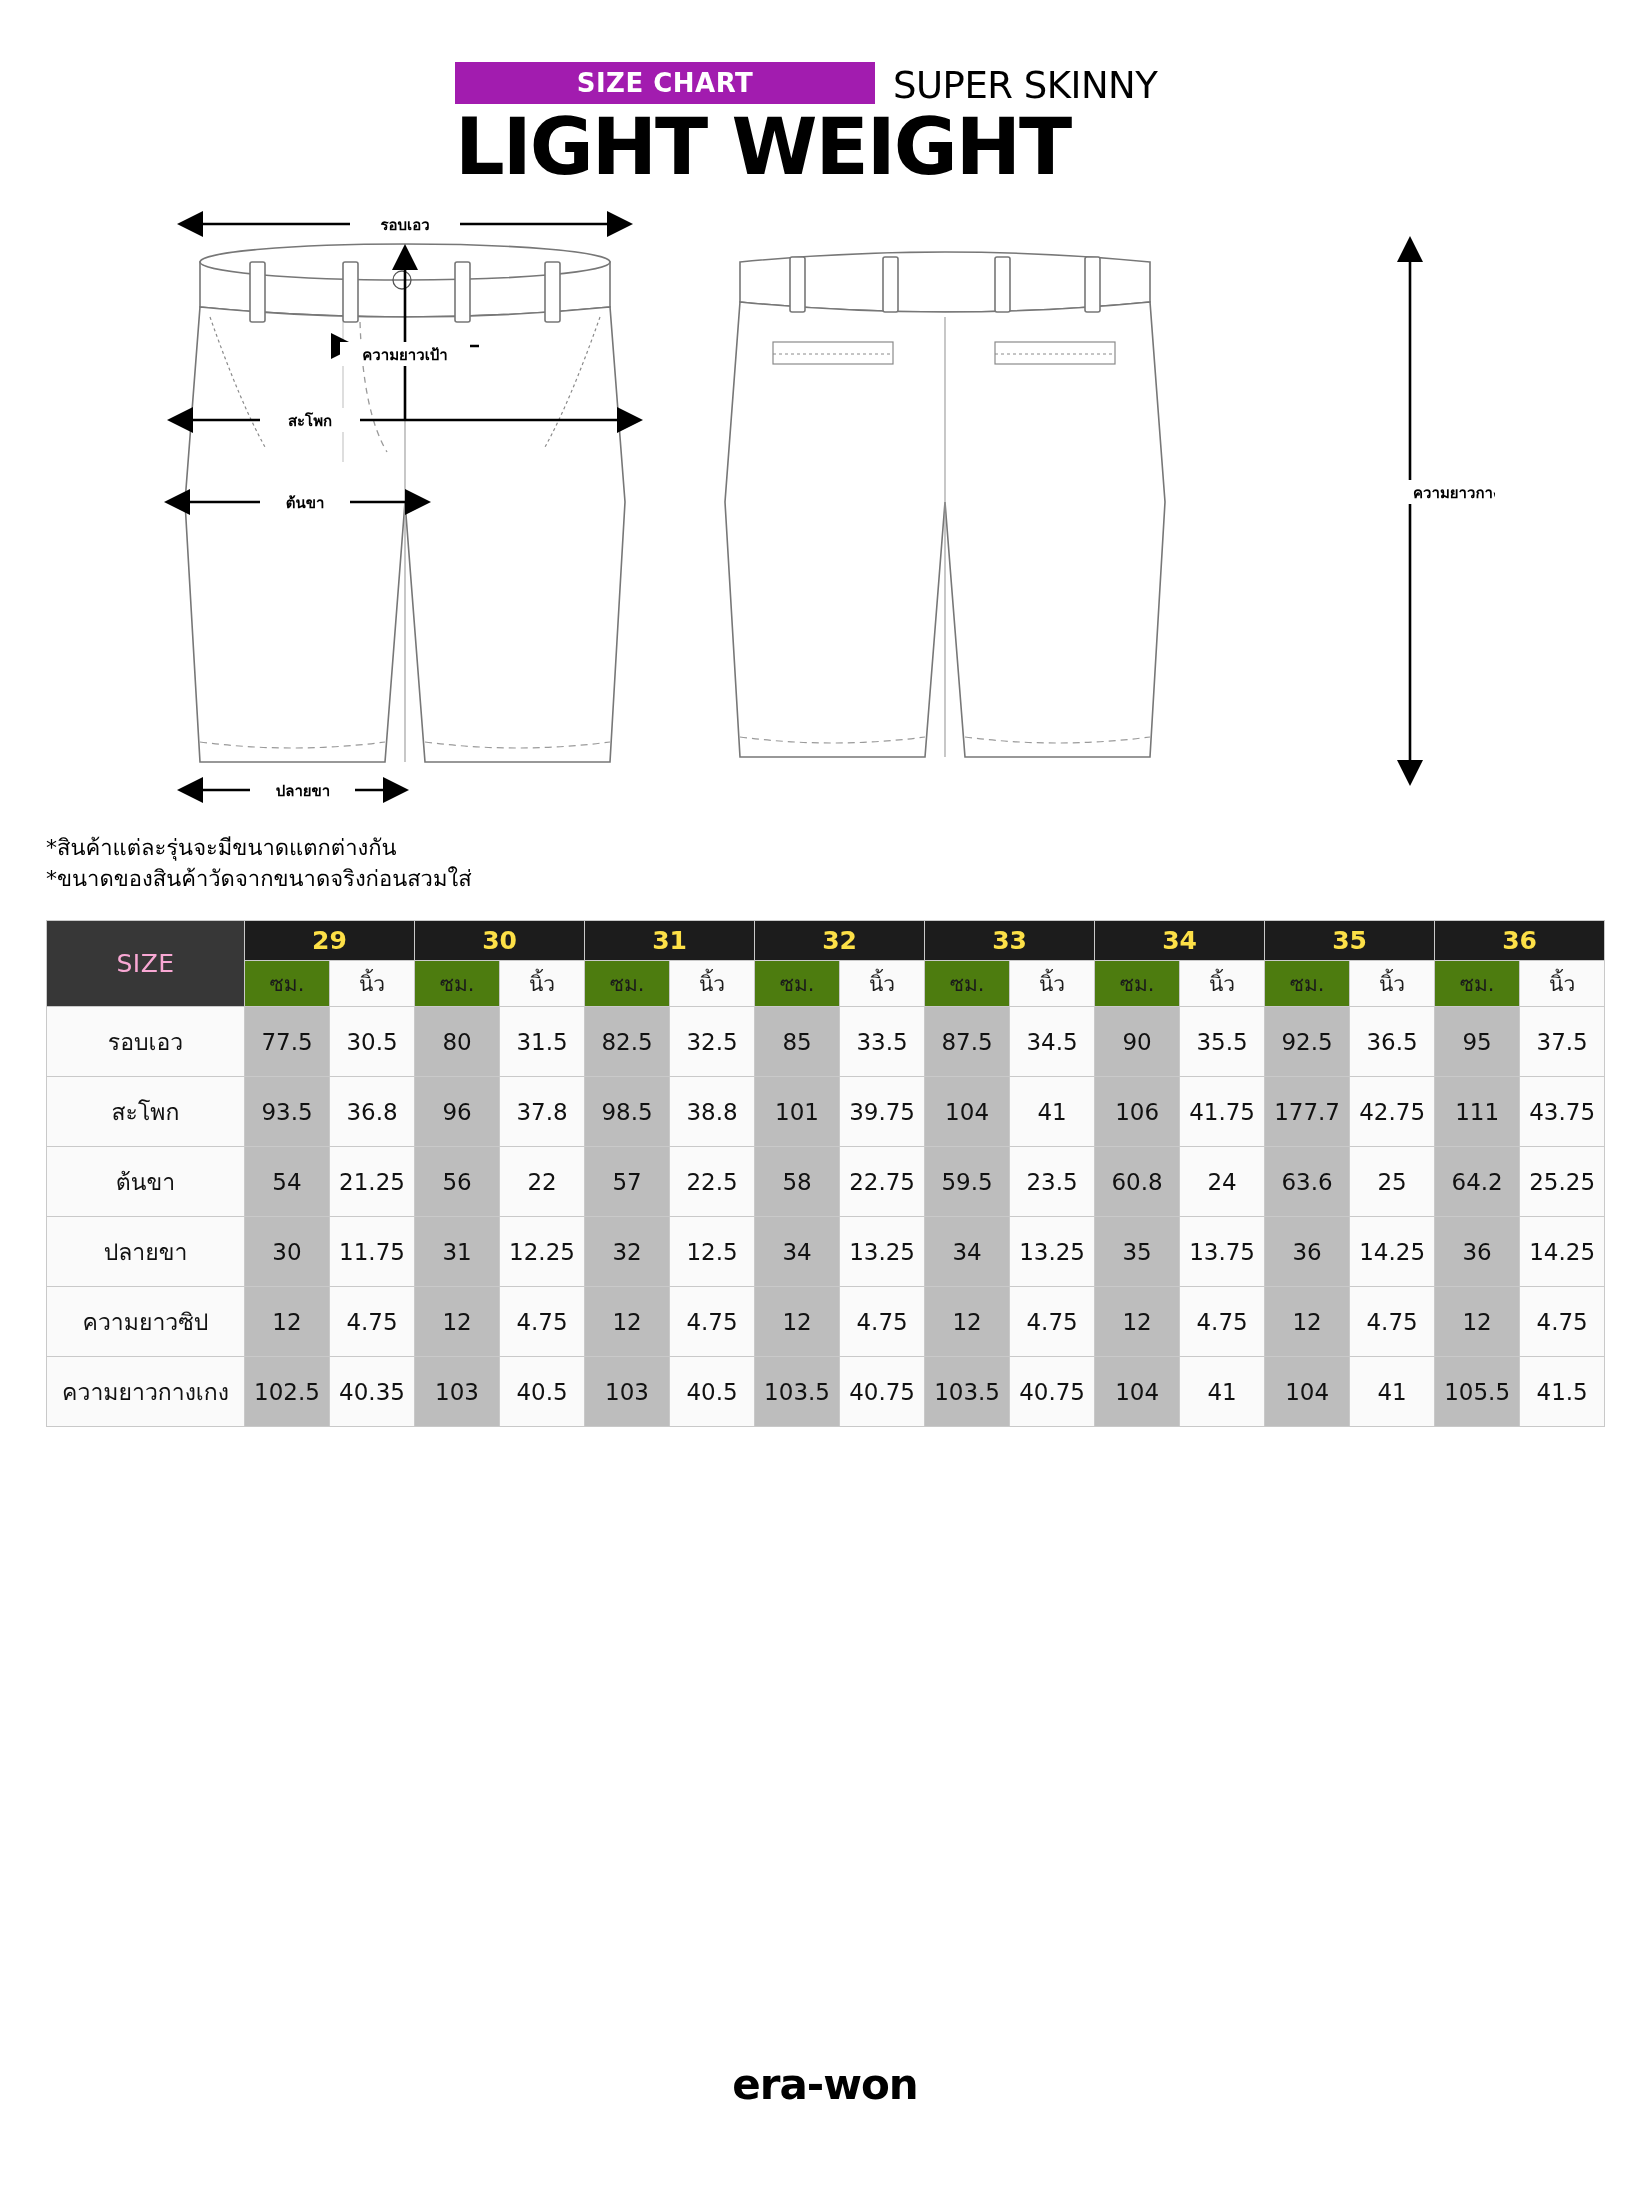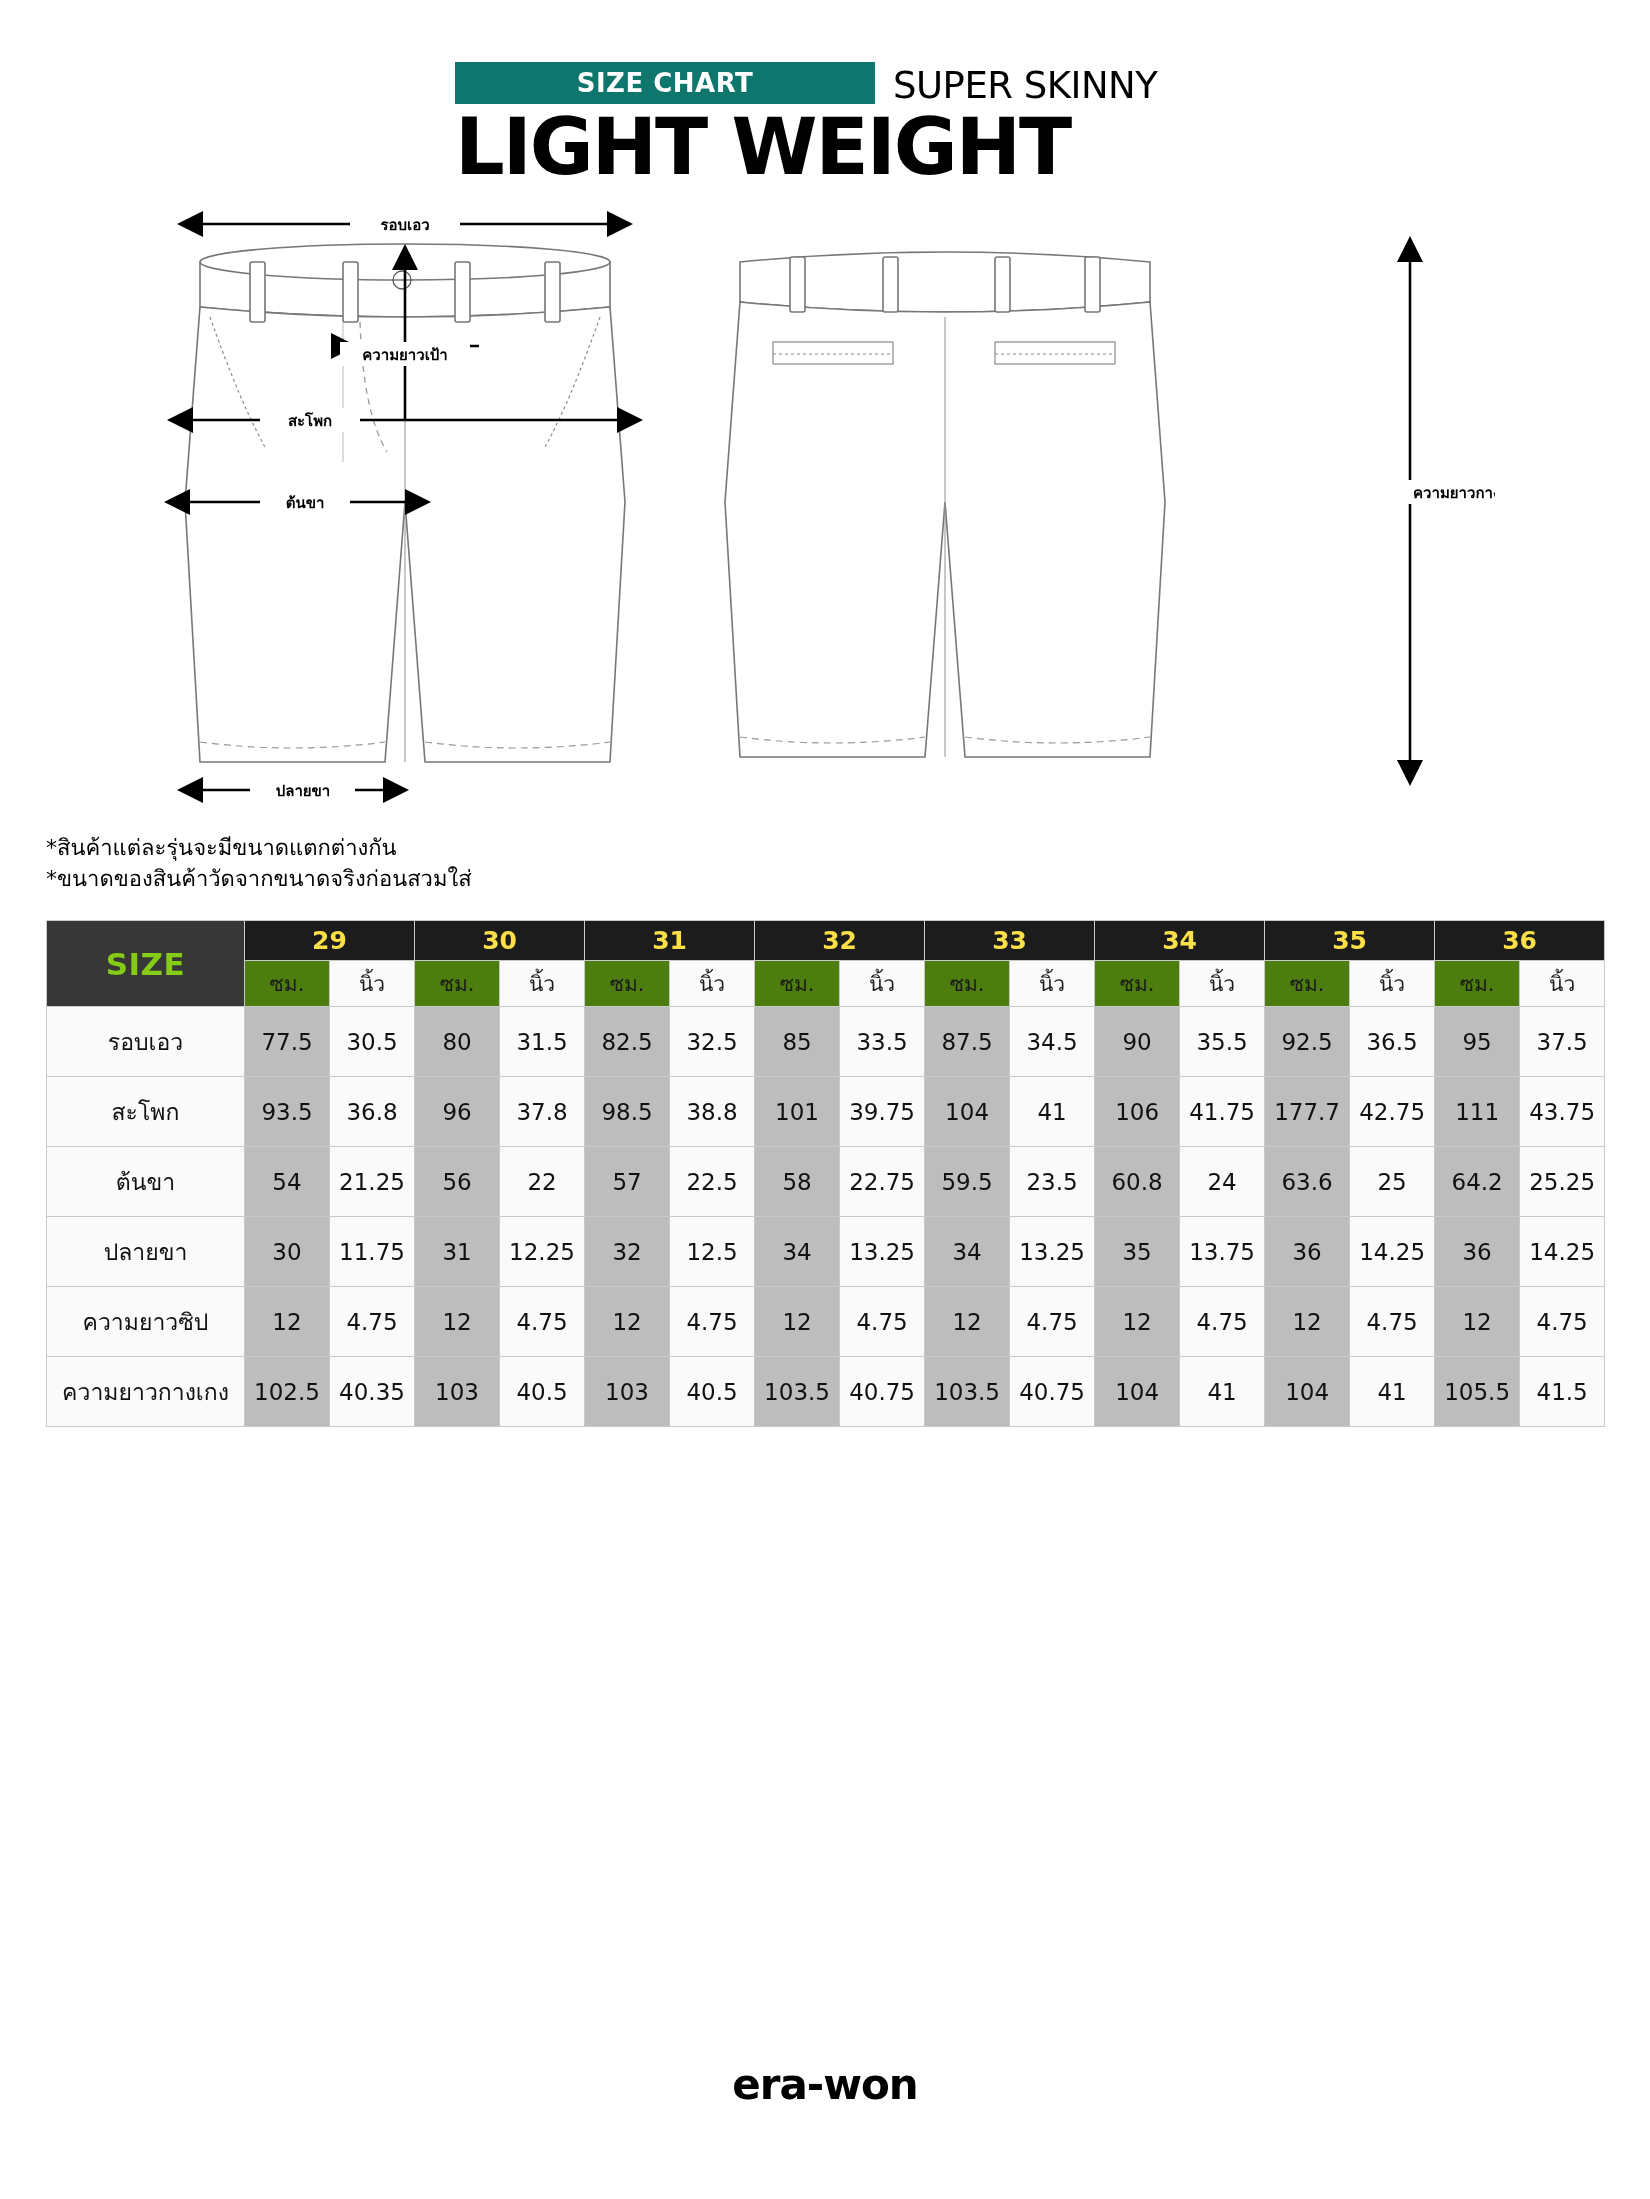--- a/index.html
+++ b/index.html
@@ -13,21 +13,21 @@
   .page { position: relative; width: 1650px; height: 2199px; }
 
   
   .header { padding-top: 58px; display: flex; justify-content: center; }
   .header-inner { width: 740px; }
   .title-row {
     display: flex; align-items: flex-end; gap: 18px;
     height: 46px;
   }
   .badge {
-    background: #0f766e;
+    background: #a21caf;
     color: #ffffff;
     height: 42px;
     width: 420px;
     display: flex; align-items: center; justify-content: center;
     font-weight: 700;
     font-size: 26px;
     letter-spacing: 0.5px;
   }
   .fit-name {
     font-size: 37px;
@@ -78,23 +78,23 @@
     table-layout: fixed;
   }
   table.size-table th, table.size-table td {
     border: 1px solid #c9c9c9;
     text-align: center;
     vertical-align: middle;
   }
   
   th.size-word {
     background: #373737;
-    color: #84cc16;
-    font-size: 31px;
-    font-weight: 700;
+    color: #f9a8d4;
+    font-size: 25px;
+    font-weight: 400;
     letter-spacing: 0.5px;
     width: 198px;
     border: 1px solid #373737;
   }
   th.size-num {
     background: #1c1c1c;
     color: #fde047;
     font-size: 25px;
     font-weight: 700;
     height: 40px;

